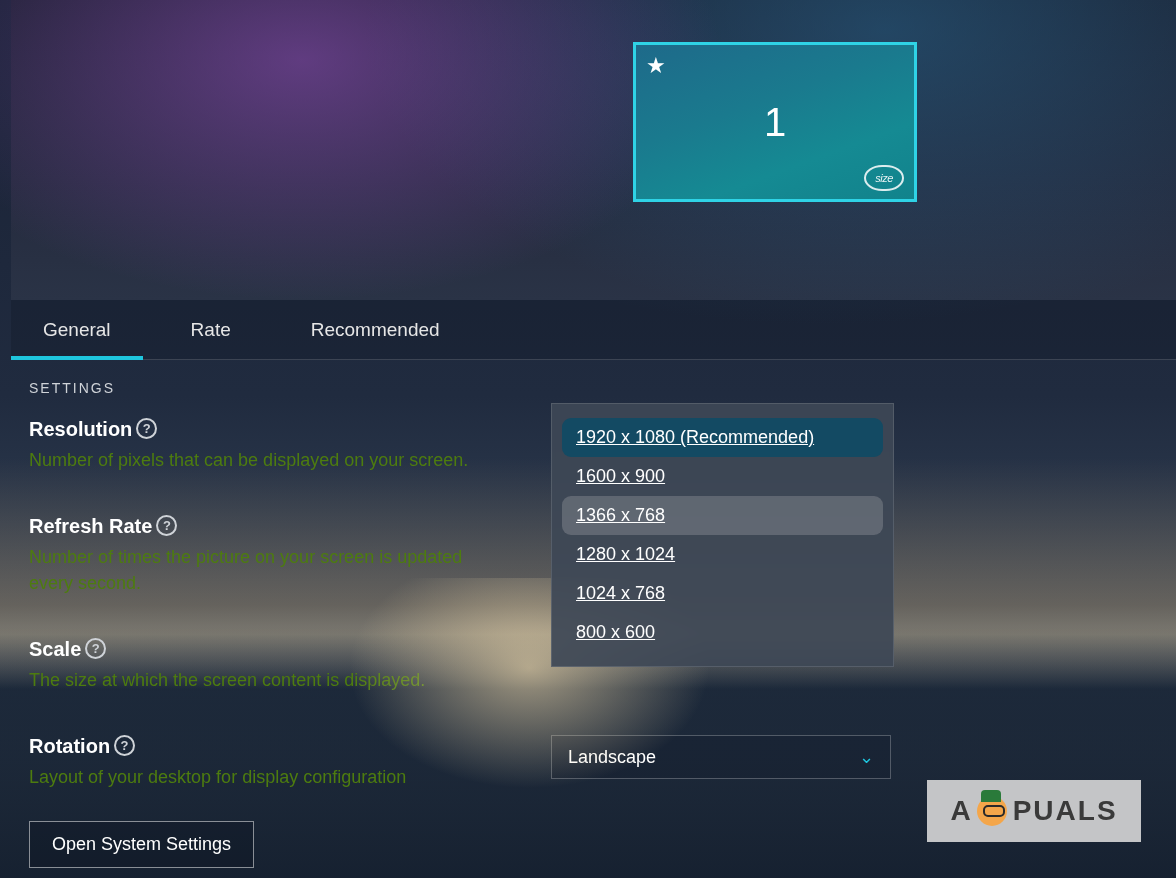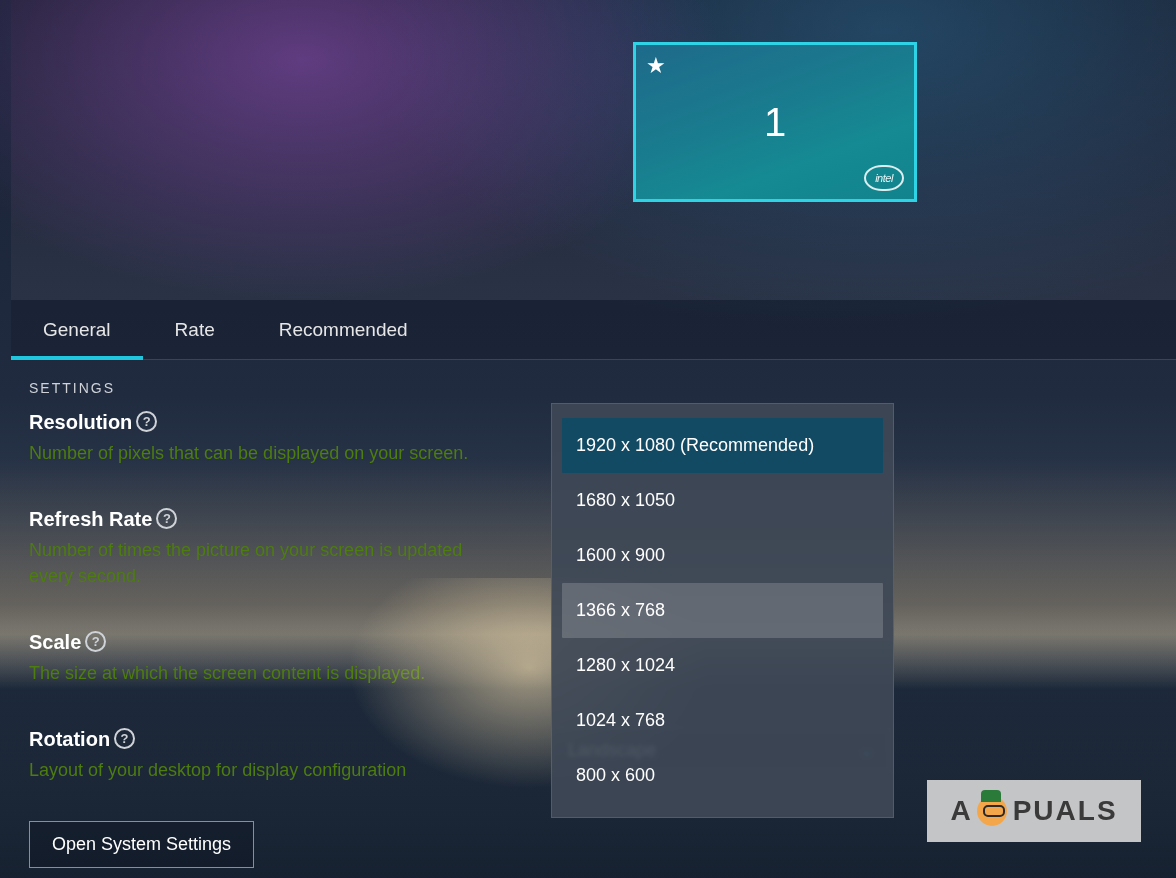--- a/index.html
+++ b/index.html
@@ -52,35 +52,36 @@
     border:2px solid rgba(255,255,255,0.85); border-radius:50%/55%;
     width:40px; height:26px; display:flex; align-items:center; justify-content:center;
     font-size:11px; font-style:italic; letter-spacing:-0.5px; color:rgba(255,255,255,0.9);
   }
 
   .tabs {
     position:absolute; left:11px; top:300px; right:0; height:60px;
     display:flex; align-items:stretch;
     border-bottom:1px solid rgba(255,255,255,0.15);
     background: rgba(10,18,30,0.25);
+    gap: 16px;
   }
   .tab {
     padding: 0 32px; display:flex; align-items:center;
     font-size:19px; color:#e6e6e6; cursor:pointer; position:relative;
   }
   .tab.active::after{
     content:""; position:absolute; left:0; right:0; bottom:-1px; height:4px;
     background:#1fc6de;
   }
 
   .settings-panel {
     position:absolute; left:11px; right:0; top:360px; bottom:0;
     padding: 20px 18px 18px 18px;
   }
-  .section-header { font-size:14px; letter-spacing:2px; color:#cfd3d8; margin-bottom:15px; }
+  .section-header { font-size:14px; letter-spacing:2px; color:#cfd3d8; margin-bottom:22px; }
 
   .row { display:flex; align-items:flex-start; margin-bottom:42px; position:relative; }
   .row-left { width:522px; }
   .label-line { display:flex; align-items:flex-start; gap:4px; }
   .label { font-size:20px; font-weight:600; }
   .help {
     width:21px; height:21px; border:2px solid #cfd3d8; border-radius:50%;
     display:inline-flex; align-items:center; justify-content:center;
     font-size:13px; font-weight:700; color:#cfd3d8; cursor:pointer;
   }
@@ -97,21 +98,21 @@
   .dropdown {
     position:absolute; left:551px; top:403px;
     width:343px;
     background: rgba(62,72,86,0.92);
     border:1px solid rgba(255,255,255,0.12);
     padding:14px 10px;
     z-index:10;
     backdrop-filter: blur(2px);
   }
   .dd-item {
-    padding:17px 14px; font-size:18px; cursor:pointer; border-radius:1px;
+    padding:9px 14px; font-size:18px; cursor:pointer; border-radius:9px;text-decoration:underline;
   }
   .dd-item.selected { background:#134a63; }
   .dd-item.hover { background: rgba(200,200,200,0.25); }
 
   .open-sys-btn {
     position:absolute; left:29px; top:821px;
     border:1px solid rgba(255,255,255,0.5);
     background: rgba(10,18,30,0.3);
     padding:12px 22px; font-size:18px; color:#fff; cursor:pointer;
   }
@@ -137,21 +138,21 @@
     border:2px solid #2a2a2a;border-radius:5px;background:transparent;
   }
 </style>
 </head>
 <body>
 
 <div class="display-area">
   <div class="monitor-tile">
     <span class="monitor-star">★</span>
     <span class="monitor-num">1</span>
-    <span class="intel-logo">intel</span>
+    <span class="intel-logo">size</span>
   </div>
 </div>
 
 <div class="tabs">
   <div class="tab active">General</div>
   <div class="tab">Rate</div>
   <div class="tab">Recommended</div>
 </div>
 
 <div class="settings-panel">
@@ -197,21 +198,20 @@
     </div>
     <div class="select-box">
       <span>Landscape</span>
       <span class="chevron">⌄</span>
     </div>
   </div>
 </div>
 
 <div class="dropdown" id="res-dropdown">
     <div class="dd-item selected">1920 x 1080 (Recommended)</div>
-    <div class="dd-item">1680 x 1050</div>
     <div class="dd-item">1600 x 900</div>
     <div class="dd-item hover">1366 x 768</div>
     <div class="dd-item">1280 x 1024</div>
     <div class="dd-item">1024 x 768</div>
     <div class="dd-item">800 x 600</div>
   </div>
 
 <button class="open-sys-btn">Open System Settings</button>
 
 <div class="watermark">

